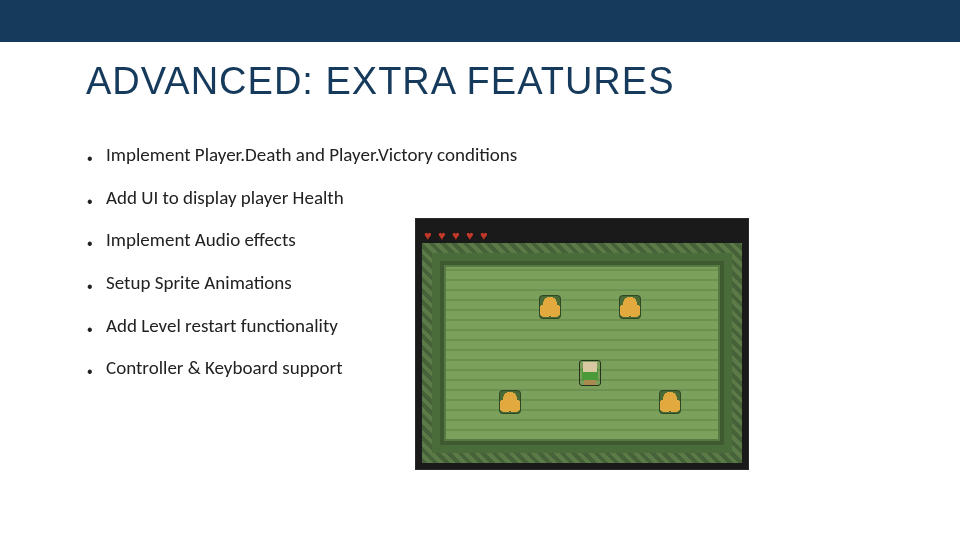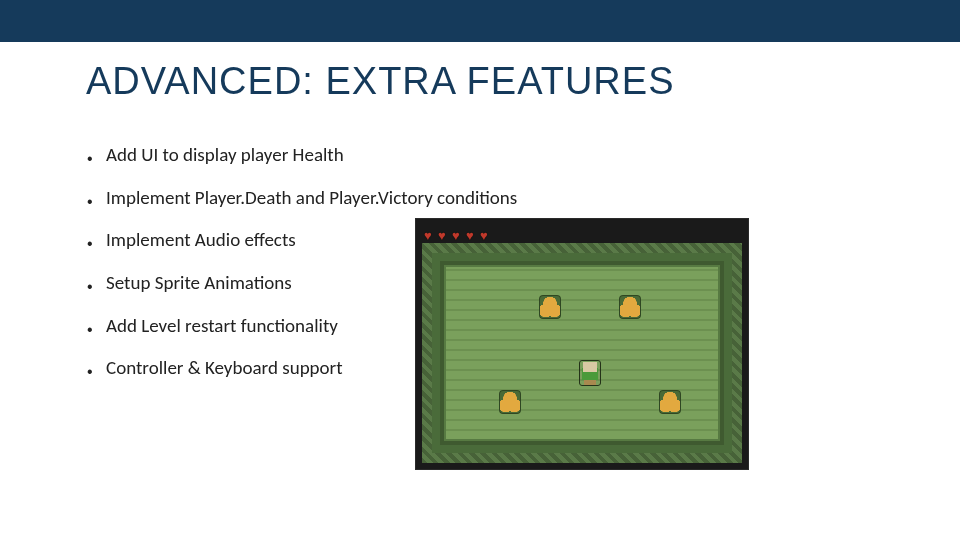--- a/index.html
+++ b/index.html
@@ -128,22 +128,22 @@
 </style>
 </head>
 <body>
 
 <div class="top-bar"></div>
 
 <div class="slide">
   <h1 class="title">ADVANCED: EXTRA FEATURES</h1>
 
   <ul class="bullets">
+    <li>Implement Player.Death and Player.Victory conditions</li>
     <li>Add UI to display player Health</li>
-    <li>Implement Player.Death and Player.Victory conditions</li>
     <li>Implement Audio effects</li>
     <li>Setup Sprite Animations</li>
     <li>Add Level restart functionality</li>
     <li>Controller &amp; Keyboard support</li>
   </ul>
 </div>
 
 <div class="game">
   <div class="hud">
       <div class="heart"></div>

